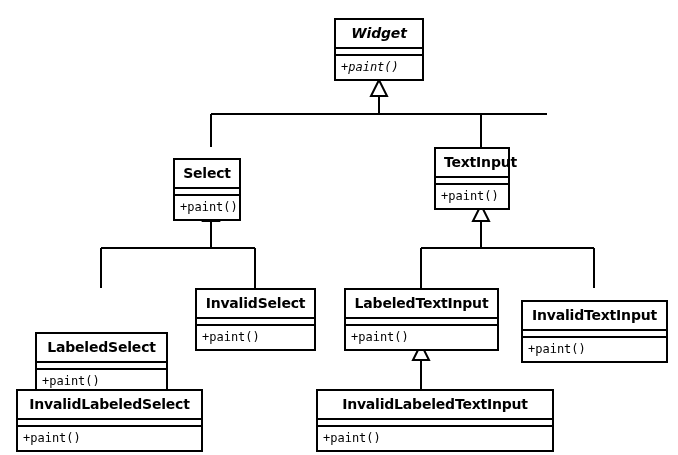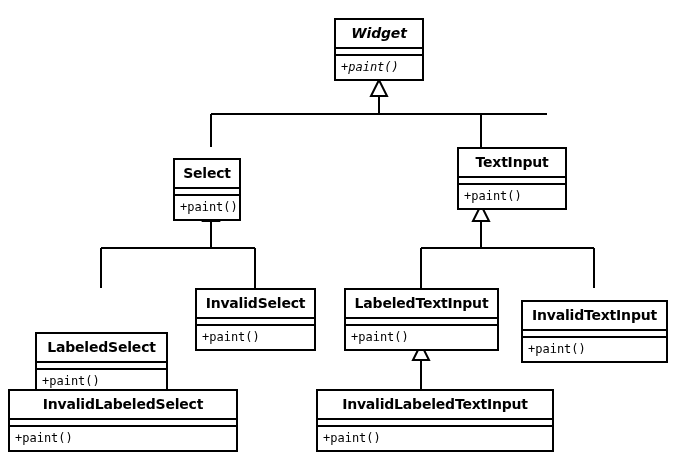--- a/index.html
+++ b/index.html
@@ -102,21 +102,21 @@
     <div class="cls-attrs"></div>
     <div class="cls-ops">+paint()</div>
   </div>
 
   <div class="uml-class" style="left:173px; top:158px; width:68px;">
     <div class="cls-name">Select</div>
     <div class="cls-attrs"></div>
     <div class="cls-ops">+paint()</div>
   </div>
 
-  <div class="uml-class" style="left:434px; top:147px; width:110px;margin-left:23px;">
+  <div class="uml-class" style="left:434px; top:147px; width:76px;">
     <div class="cls-name">TextInput</div>
     <div class="cls-attrs"></div>
     <div class="cls-ops">+paint()</div>
   </div>
 
   <div class="uml-class" style="left:35px; top:288px; width:133px;margin-top:44px;">
     <div class="cls-name">LabeledSelect</div>
     <div class="cls-attrs"></div>
     <div class="cls-ops">+paint()</div>
   </div>
@@ -132,21 +132,21 @@
     <div class="cls-attrs"></div>
     <div class="cls-ops">+paint()</div>
   </div>
 
   <div class="uml-class" style="left:521px; top:300px; width:147px;">
     <div class="cls-name">InvalidTextInput</div>
     <div class="cls-attrs"></div>
     <div class="cls-ops">+paint()</div>
   </div>
 
-  <div class="uml-class" style="left:8px; top:389px; width:230px;">
+  <div class="uml-class" style="left:16px; top:389px; width:187px;">
     <div class="cls-name">InvalidLabeledSelect</div>
     <div class="cls-attrs"></div>
     <div class="cls-ops">+paint()</div>
   </div>
 
   <div class="uml-class" style="left:316px; top:389px; width:238px;">
     <div class="cls-name">InvalidLabeledTextInput</div>
     <div class="cls-attrs"></div>
     <div class="cls-ops">+paint()</div>
   </div>

